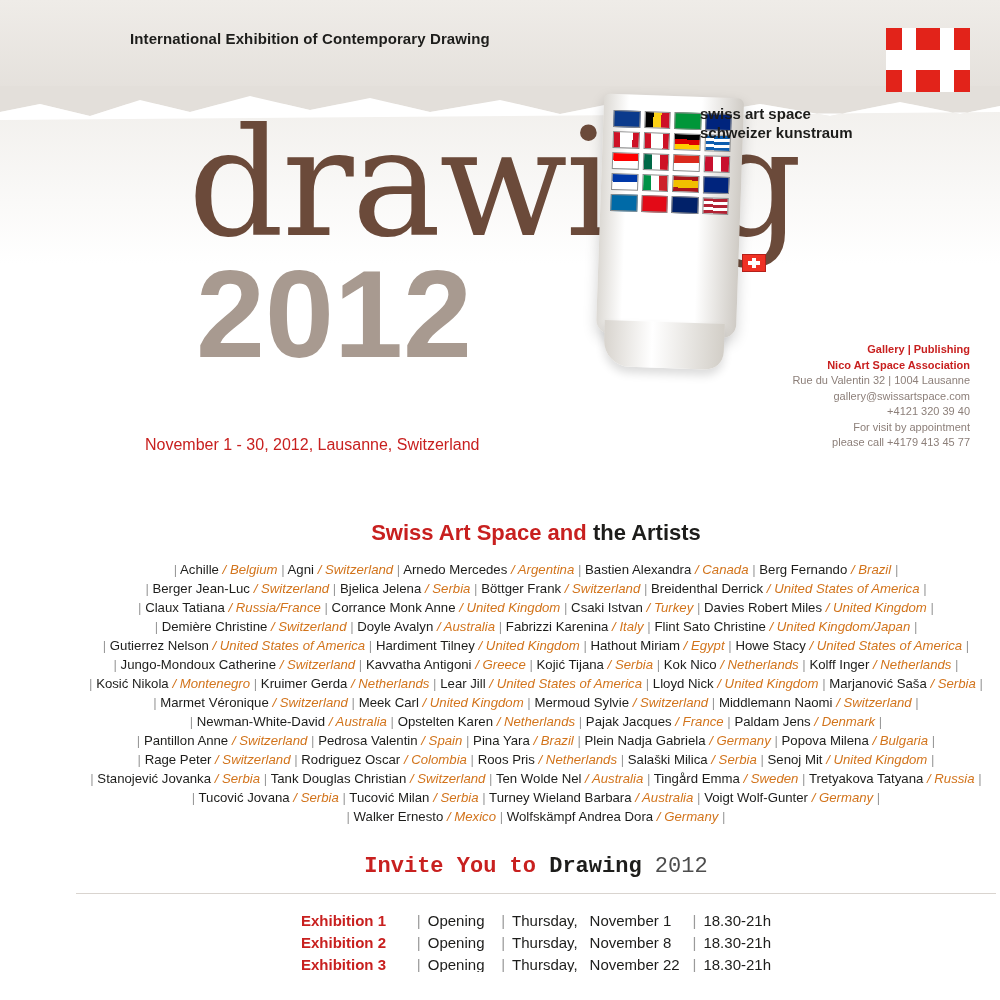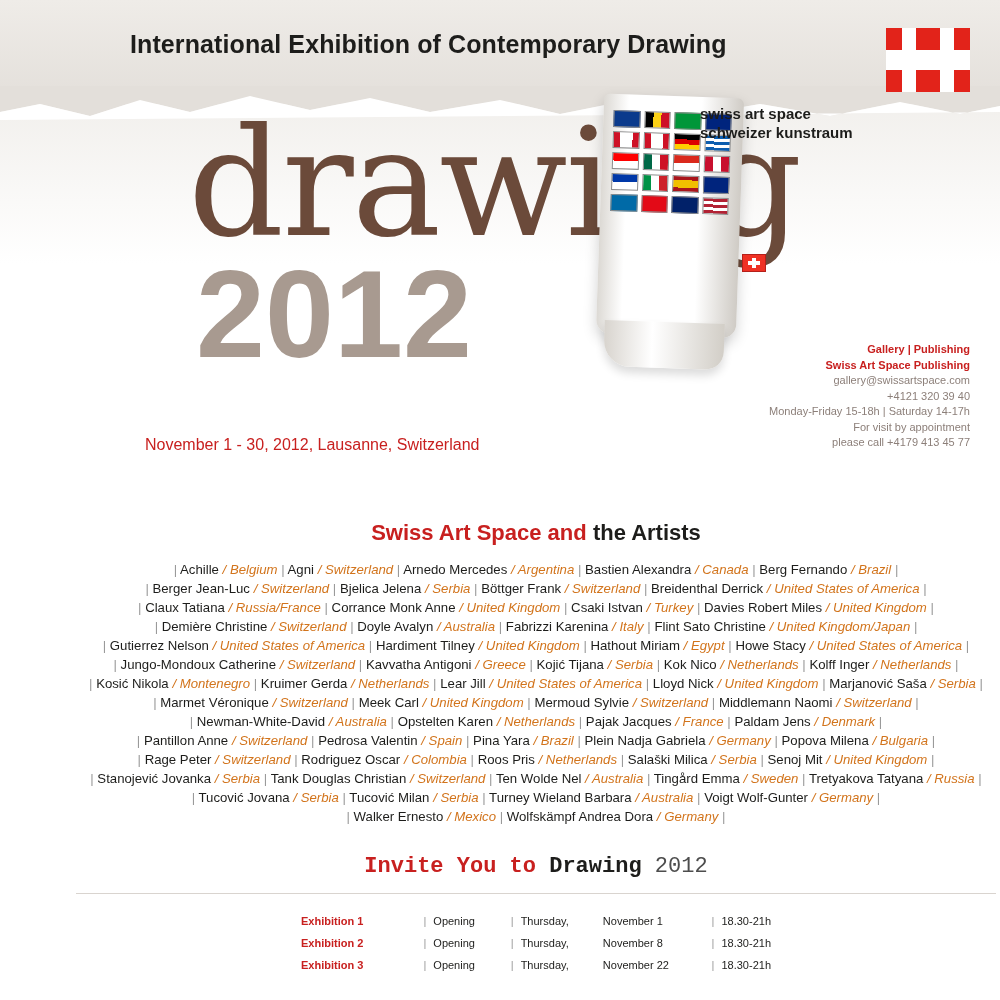--- a/index.html
+++ b/index.html
@@ -37,21 +37,21 @@
   }
   .torn-lower {
     position: absolute;
     left: 0; top: 300px;
     width: 1000px; height: 48px;
   }
 
   .headline {
     position: absolute;
     left: 130px; top: 30px;
-    font-size: 25px;
+    font-size: 15px;
     font-weight: bold;
     color: #1d1d1b;
     letter-spacing: 0.1px;
     white-space: nowrap;
   }
 
   .word-drawing {
     position: absolute;
     left: 188px; top: 108px;
     font-family: "DejaVu Serif", serif;
@@ -234,21 +234,21 @@
     width: 920px;
     height: 1px;
     background: #d9d4cf;
     margin: 14px auto 0 auto;
   }
 
   
   .exhibits {
     margin: 16px auto 0 auto;
     width: 470px;
-    font-size: 11px;
+    font-size: 15px;
     color: #1d1d1b;
   }
   .ex-row {
     display: flex;
     align-items: center;
     line-height: 22px;
     white-space: nowrap;
   }
   .ex-name {
     color: #c8201f;
@@ -325,24 +325,24 @@
     <div class="band"></div>
   </div>
 
   <div class="org">
     <div>swiss art space</div>
     <div>schweizer kunstraum</div>
   </div>
 
   <div class="contact">
     <div class="c-red">Gallery | Publishing</div>
-    <div class="c-red">Swiss Art Space Publishing</div>
+    <div class="c-red">Nico Art Space Association</div>
+    <div>Rue du Valentin 32 | 1004 Lausanne</div>
     <div>gallery@swissartspace.com</div>
     <div>+4121 320 39 40</div>
-    <div>Monday-Friday 15-18h | Saturday 14-17h</div>
     <div>For visit by appointment</div>
     <div>please call +4179 413 45 77</div>
   </div>
 </div>
 
 <div class="artists-wrap">
   <div class="section-title">
     <span>Swiss Art Space and</span>
     <span class="blk">the Artists</span>
   </div>

